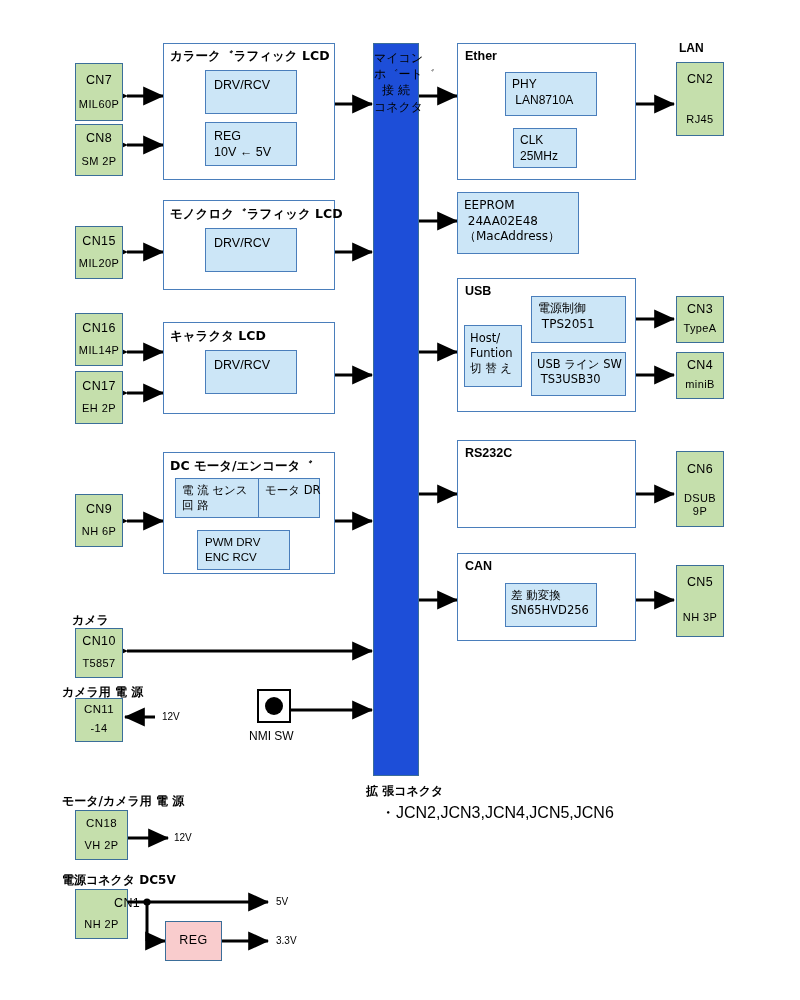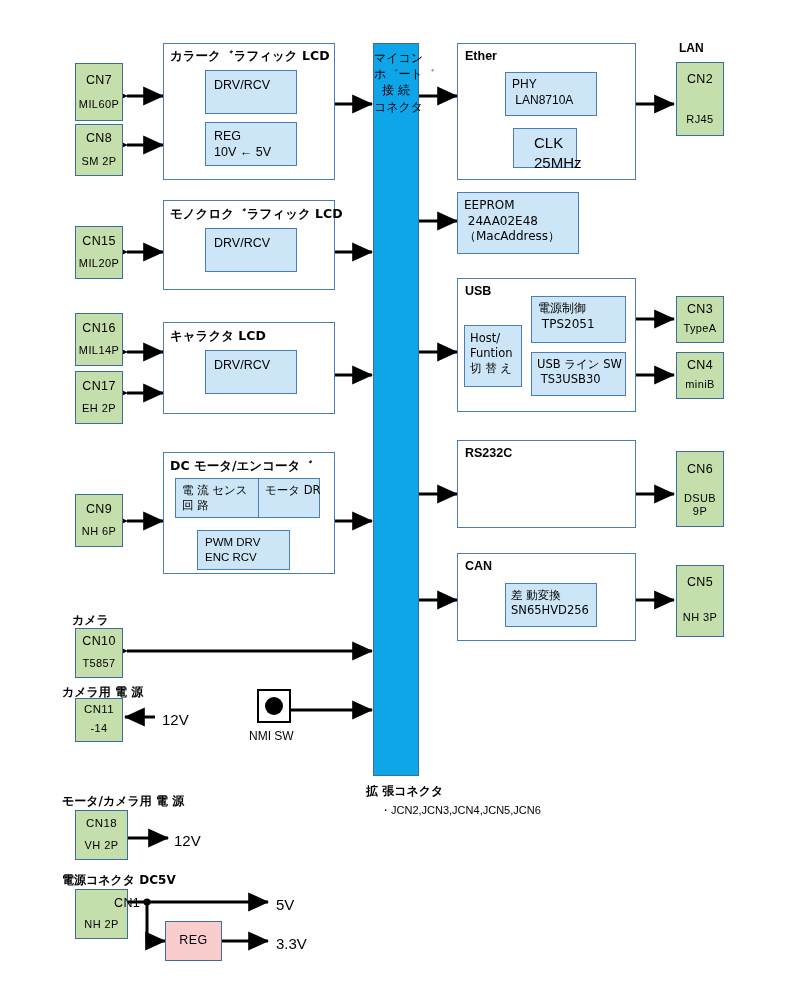--- a/index.html
+++ b/index.html
@@ -64,29 +64,29 @@
     line-height: 1.3;
   }
   .cap {
     position: absolute;
     font-size: 12px;
     font-weight: bold;
     white-space: pre;
   }
   .plain {
     position: absolute;
-    font-size: 15px;
+    font-size: 10px;
     white-space: pre;
     line-height: 1.3;
   }
   .jp { font-family: "DejaVu Sans", "Liberation Sans", sans-serif; }
 
   
   .bar {
-    background: #0ea5e9;
+    background: #1d4ed8;
     border: 1.5px solid #3b6e99;
   }
   .bar-text {
     position: absolute;
     left: 0; right: 0;
     text-align: center;
     font-size: 12px;
     line-height: 1.35;
     white-space: pre;
   }
@@ -182,21 +182,21 @@
     <circle cx="147" cy="902" r="3.6" fill="#000"></circle>
   </svg>
 
   <div class="abs bar" style="left:373px; top:43px; width:46px; height:733px;">
     <div class="bar-text jp" style="top:6px;">マイコン
 ホ゛ート゛
 接 続
 コネクタ</div>
   </div>
   <div class="cap jp" style="left:366px; top:783px;">拡 張コネクタ</div>
-  <div class="plain" style="left:380px; top:803px; font-size:11px;">・JCN2,JCN3,JCN4,JCN5,JCN6</div>
+  <div class="plain" style="left:380px; top:803px; font-size:16px;">・JCN2,JCN3,JCN4,JCN5,JCN6</div>
 
   <div class="abs group" style="left:163px; top:43px; width:172px; height:137px;"></div>
   <div class="group-title jp" style="left:170px; top:48px;">カラーク゛ラフィック LCD</div>
   <div class="abs blue" style="left:205px; top:70px; width:92px; height:44px;">
     <div class="blue-text" style="left:8px; top:6px;">DRV/RCV</div>
   </div>
   <div class="abs blue" style="left:205px; top:122px; width:92px; height:44px;">
     <div class="blue-text" style="left:8px; top:5px;">REG
 10V ← 5V</div>
   </div>
@@ -293,21 +293,21 @@
   <div class="plain" style="left:276px; top:895px;">5V</div>
   <div class="plain" style="left:276px; top:934px;">3.3V</div>
 
   <div class="abs group" style="left:457px; top:43px; width:179px; height:137px;"></div>
   <div class="group-title" style="left:465px; top:49px;">Ether</div>
   <div class="abs blue" style="left:505px; top:72px; width:92px; height:44px;">
     <div class="blue-text" style="left:6px; top:4px; font-size:12px;">PHY
  LAN8710A</div>
   </div>
   <div class="abs blue" style="left:513px; top:128px; width:64px; height:40px;">
-    <div class="blue-text" style="left:6px; top:4px; font-size:15px;margin-left:14px;">CLK
+    <div class="blue-text" style="left:6px; top:4px; font-size:12px;">CLK
 25MHz</div>
   </div>
 
   <div class="cap" style="left:679px; top:41px;">LAN</div>
   <div class="abs green" style="left:676px; top:62px; width:48px; height:74px;">
     <div class="conn-name" style="top:9px;">CN2</div>
     <div class="conn-sub" style="top:50px;">RJ45</div>
   </div>
 
   <div class="abs blue" style="left:457px; top:192px; width:122px; height:62px;">

